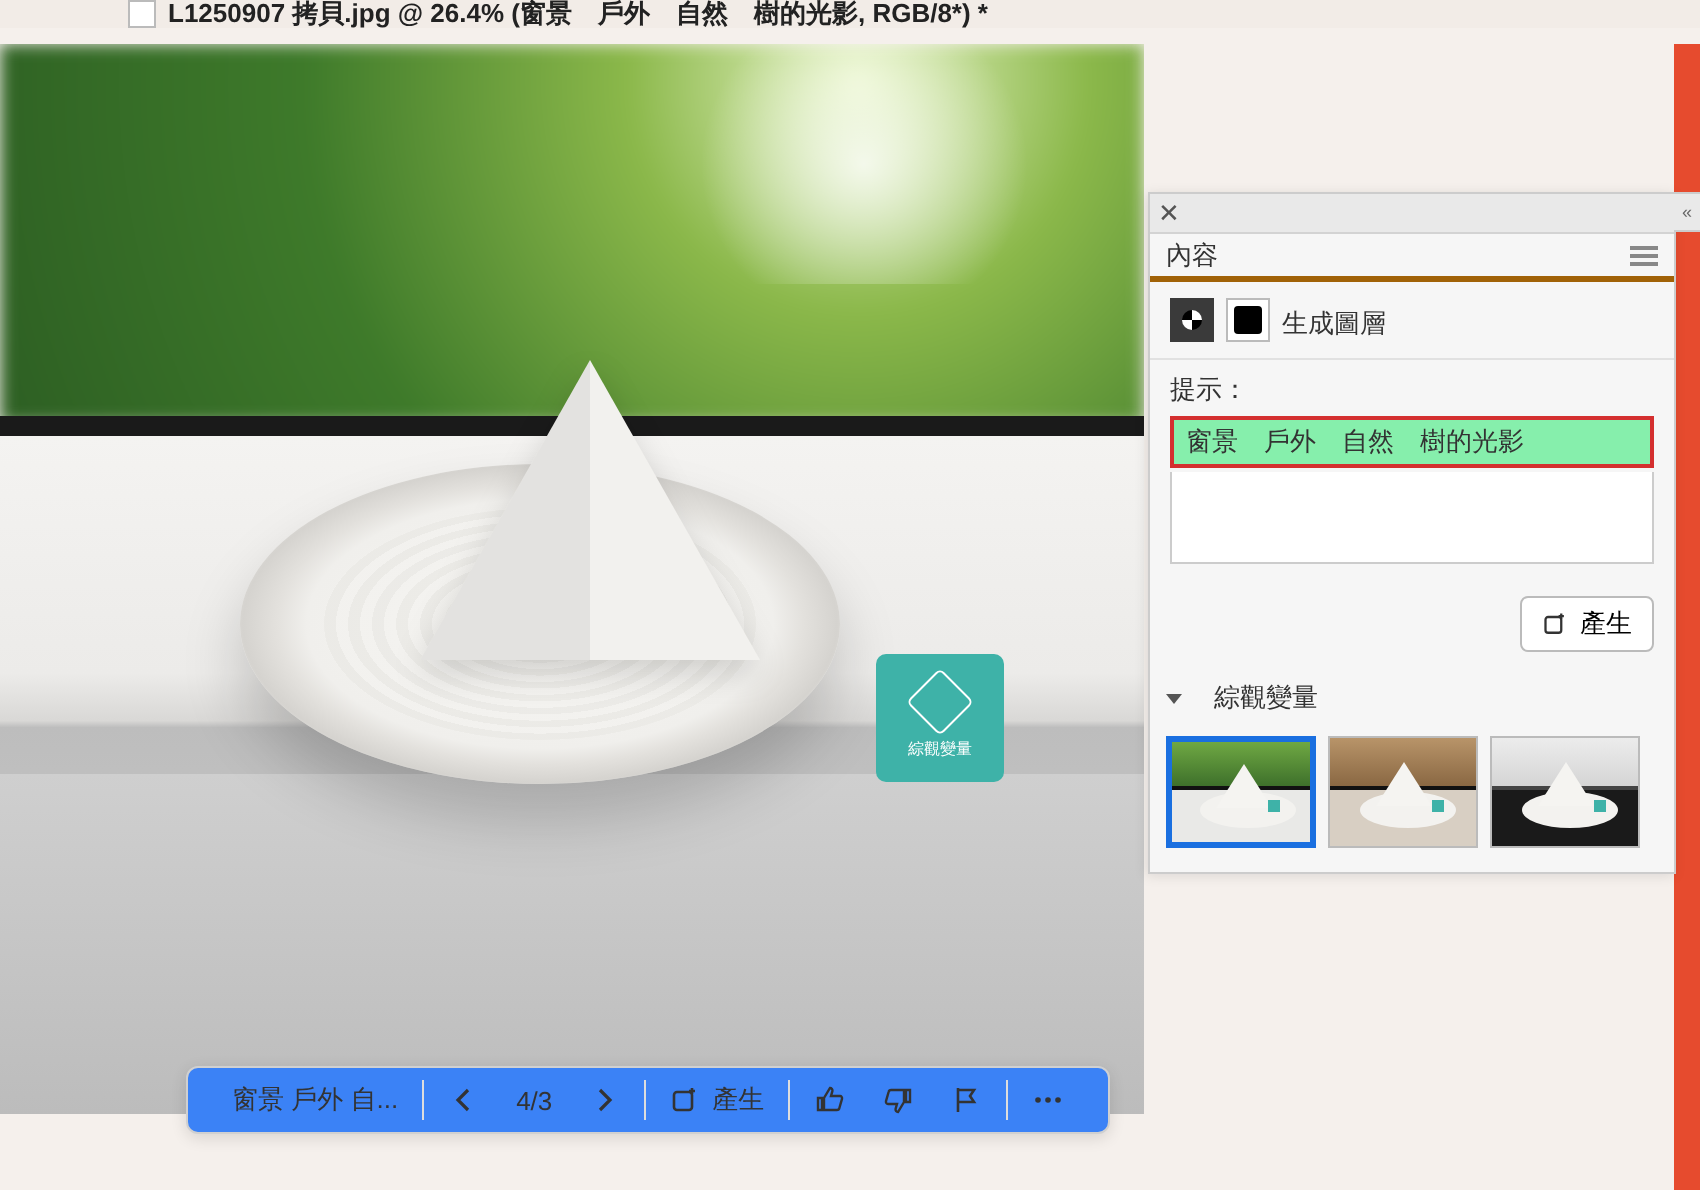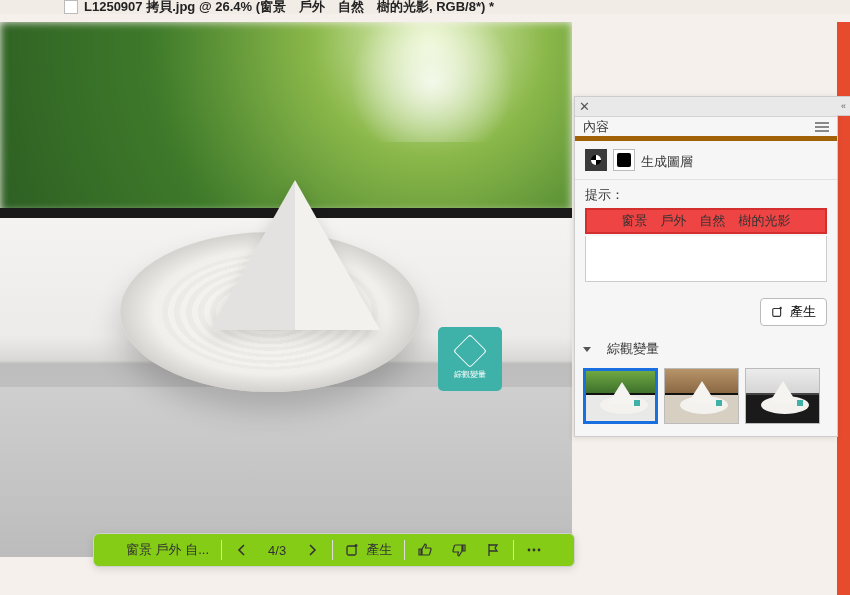--- a/index.html
+++ b/index.html
@@ -109,26 +109,26 @@
   }
   .tag:before {
     content:""; width:22px; height:22px; border:1.5px solid #fff; border-radius:3px; transform:rotate(45deg);
     margin-bottom:6px;
   }
   
   .floatbar {
     position:absolute;
     left:93px; bottom:28px;
     height:34px;
-    background:#84cc16;
+    background:#3b82f6;
     border:1px solid #d0d0d0;
     border-radius:6px;
     box-shadow:0 2px 8px rgba(0,0,0,0.12);
     display:flex; align-items:center;
-    padding:0 24px;
+    padding:0 14px;
     gap:2px;
   }
   .floatbar .seg {
     display:flex; align-items:center;
     padding:0 8px;
     height:26px;
     font-size:13px;
     color:#333;
   }
   .floatbar .btn {
@@ -157,21 +157,21 @@
   }
   .close-x { font-size:13px; color:#555; cursor:pointer; }
   .collapse-handle {
     position:absolute; top:-1px; right:-14px; width:14px; height:20px;
     background:#e9e9e9; border:1px solid #ccc; border-left:none;
     display:flex; align-items:center; justify-content:center;
     font-size:9px; color:#666;
   }
   .panel-tabs {
     height:24px; display:flex; align-items:center; justify-content:space-between;
-    padding:0 8px; border-bottom:5px solid #a16207;
+    padding:0 8px; border-bottom:3px solid #a16207;
   }
   .panel-tabs .tab {
     font-size:13px; font-weight:500; color:#333;
   }
   .hamburger {
     width:14px; height:10px;
     background: linear-gradient(#888,#888) 0 0/100% 2px no-repeat,
                 linear-gradient(#888,#888) 0 4px/100% 2px no-repeat,
                 linear-gradient(#888,#888) 0 8px/100% 2px no-repeat;
   }
@@ -194,28 +194,27 @@
     position:relative;
   }
   .gen-row .swatch2:before {
     content:""; position:absolute; inset:3px; background:#000; border-radius:2px;
   }
   .gen-row .label { font-size:13px; color:#333; }
   .prompt-block { padding:6px 10px 10px; }
   .prompt-label { font-size:13px; color:#333; margin-bottom:4px; }
   .prompt-box {
     border:2.5px solid #d42f2f;
-    background:#ef4444;
+    background:#86efac;
     padding:0 6px;
     font-size:13px;
     color:#333;
     height:26px;
     display:flex; align-items:center;
     gap:14px;
-    justify-content:center;
   }
   .prompt-extra {
     margin-top:2px;
     height:46px; background:#fff; border:1px solid #ccc; border-top:none;
   }
   .gen-btn-row {
     display:flex; justify-content:flex-end;
     padding:6px 10px 10px;
   }
   .gen-btn {

